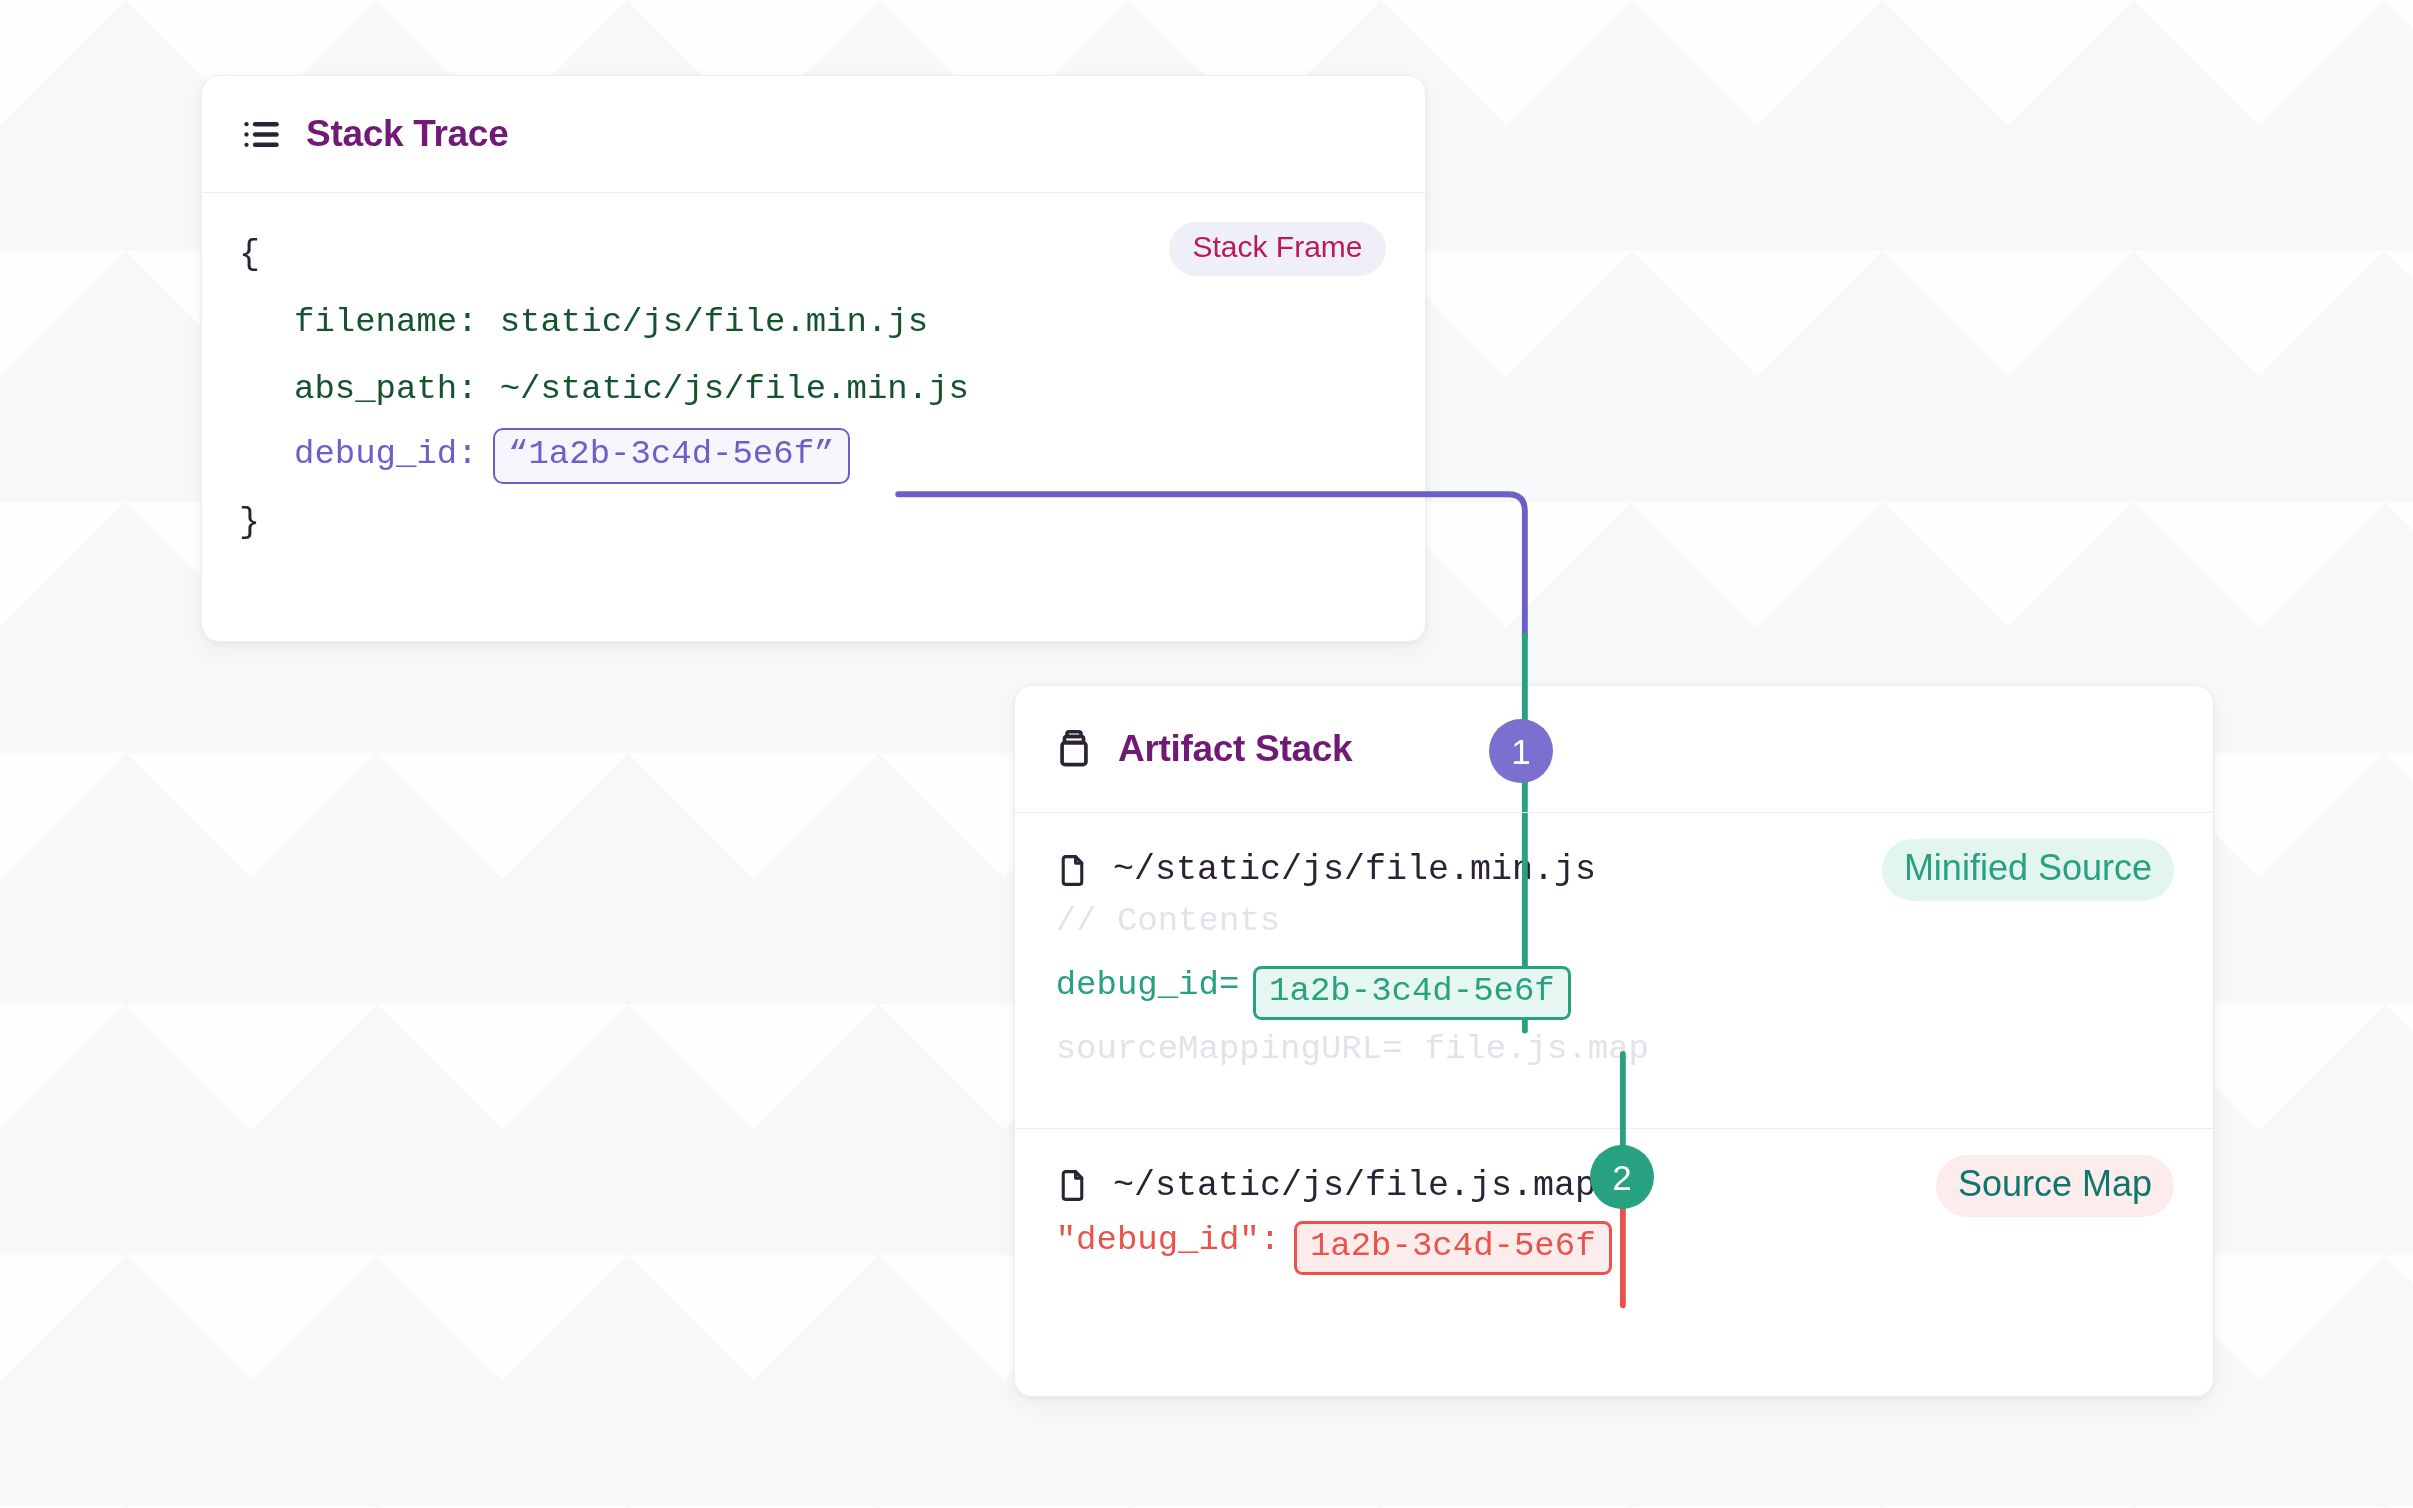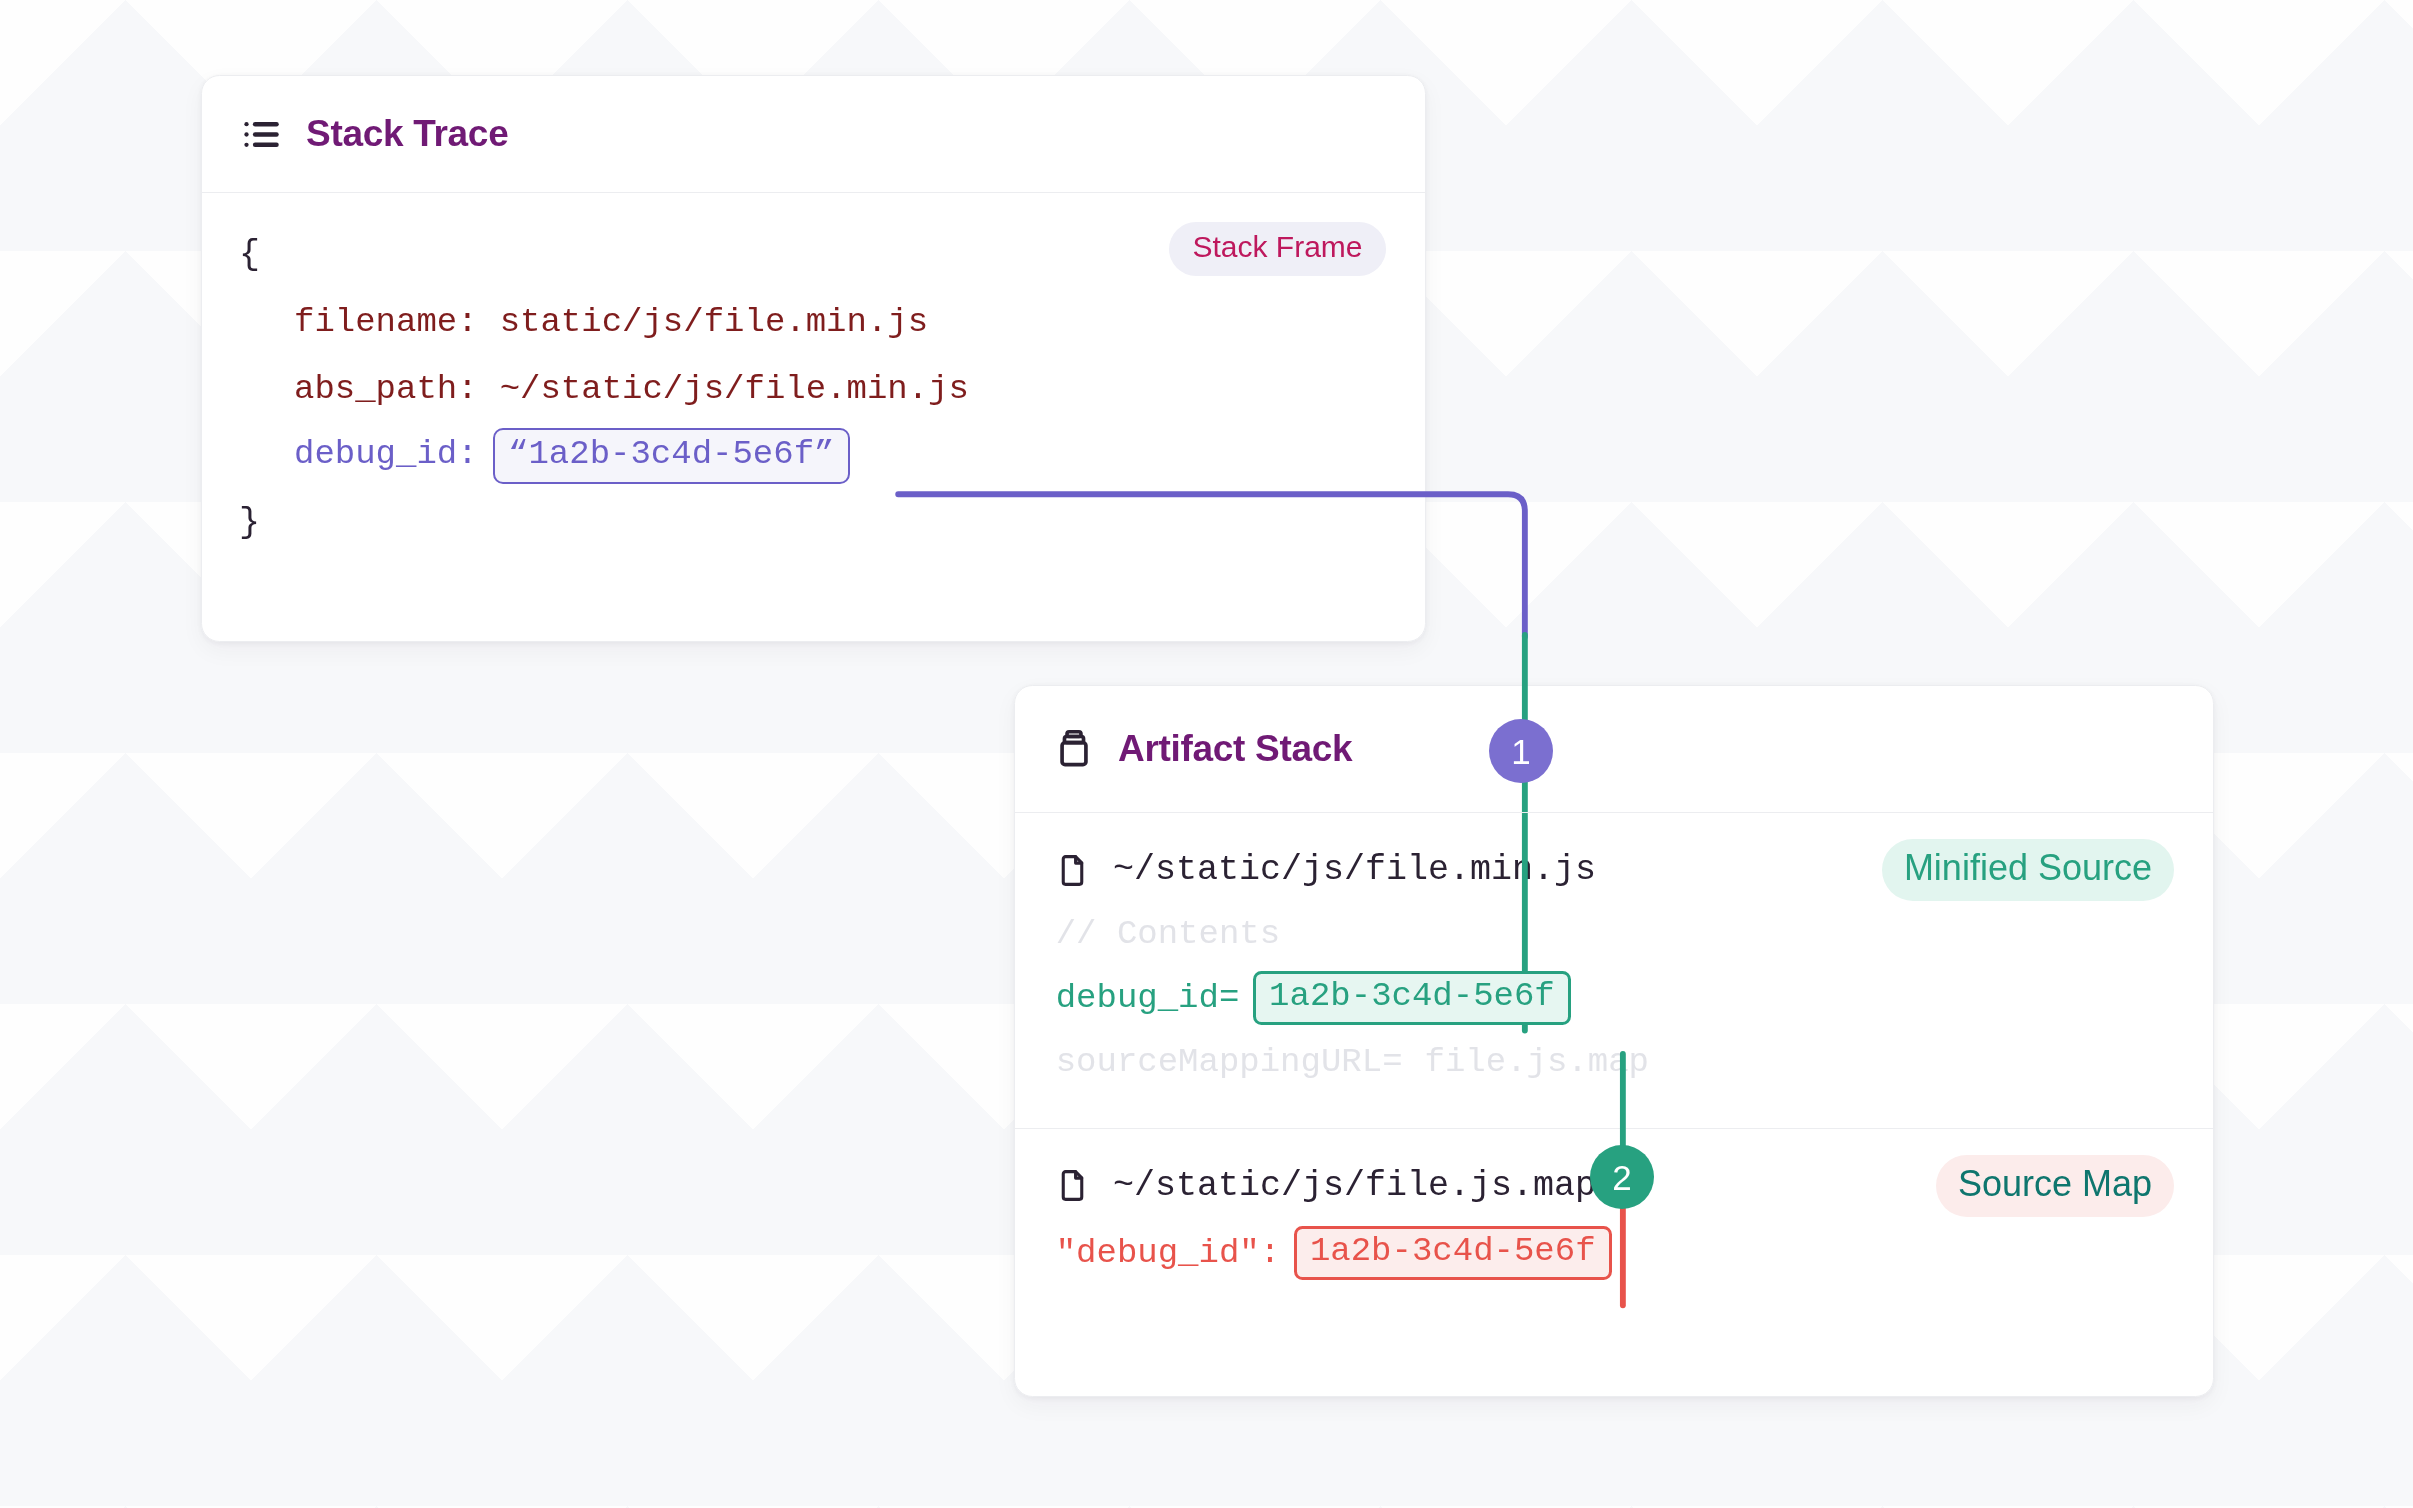--- a/index.html
+++ b/index.html
@@ -45,21 +45,21 @@
   
   #stack-trace-card { left: 201px; top: 75px; width: 1225px; height: 567px; }
   #stack-trace-card .card-header { height: 117px; }
   .st-body { padding: 28.5px 37px 0 37px; position: relative; }
   .st-row { display: flex; align-items: center; height: 67px; white-space: nowrap; }
   .mono {
     font-family: "Liberation Mono", "DejaVu Sans Mono", monospace;
     font-size: 34px;
   }
   .brace { color: #2B2233; font-size: 35px; font-weight: 500; }
-  .kv-muted { color: #7f1d1d; text-align: right; }
+  .kv-muted { color: #14532d; text-align: right; }
   .kv-muted .k { margin-right: 22px; }
   .indent { padding-left: 55px; }
 
   .kv-purple { color: #6B5FC8; }
   .kv-purple .k { margin-right: 15px; }
   .pill-outline {
     display: inline-flex; align-items: center;
     border: 2.5px solid #6B5FC8;
     background: #F5F5FB;
     border-radius: 10px;
@@ -95,21 +95,21 @@
     position: absolute; right: 0; top: 50%; transform: translateY(-50%);
     border-radius: 837px; font-size: 36px;
     padding: 8.4px 22px 11.7px 22px; white-space: nowrap;
   }
   .badge-green { background: #E2F5EF; color: #27A180; }
   .badge-red   { background: #FCECEB; color: #0f766e; }
 
   .code-line {
     font-family: "Liberation Mono", "DejaVu Sans Mono", monospace;
     font-size: 34px;
-    display: flex; align-items: center;
+    display: flex; align-items: flex-start;
     height: 64px; padding-left: 1.7px; white-space: nowrap;
   }
   .code-muted { color: #E2E3E8; }
   .code-muted .k { margin-right: 22px; }
   .code-green { color: #27A180; }
   .code-green .k { margin-right: 13.4px; }
   .code-red { color: #E8534B; }
   .code-red .k { margin-right: 13.4px; }
 
   .box-green {

